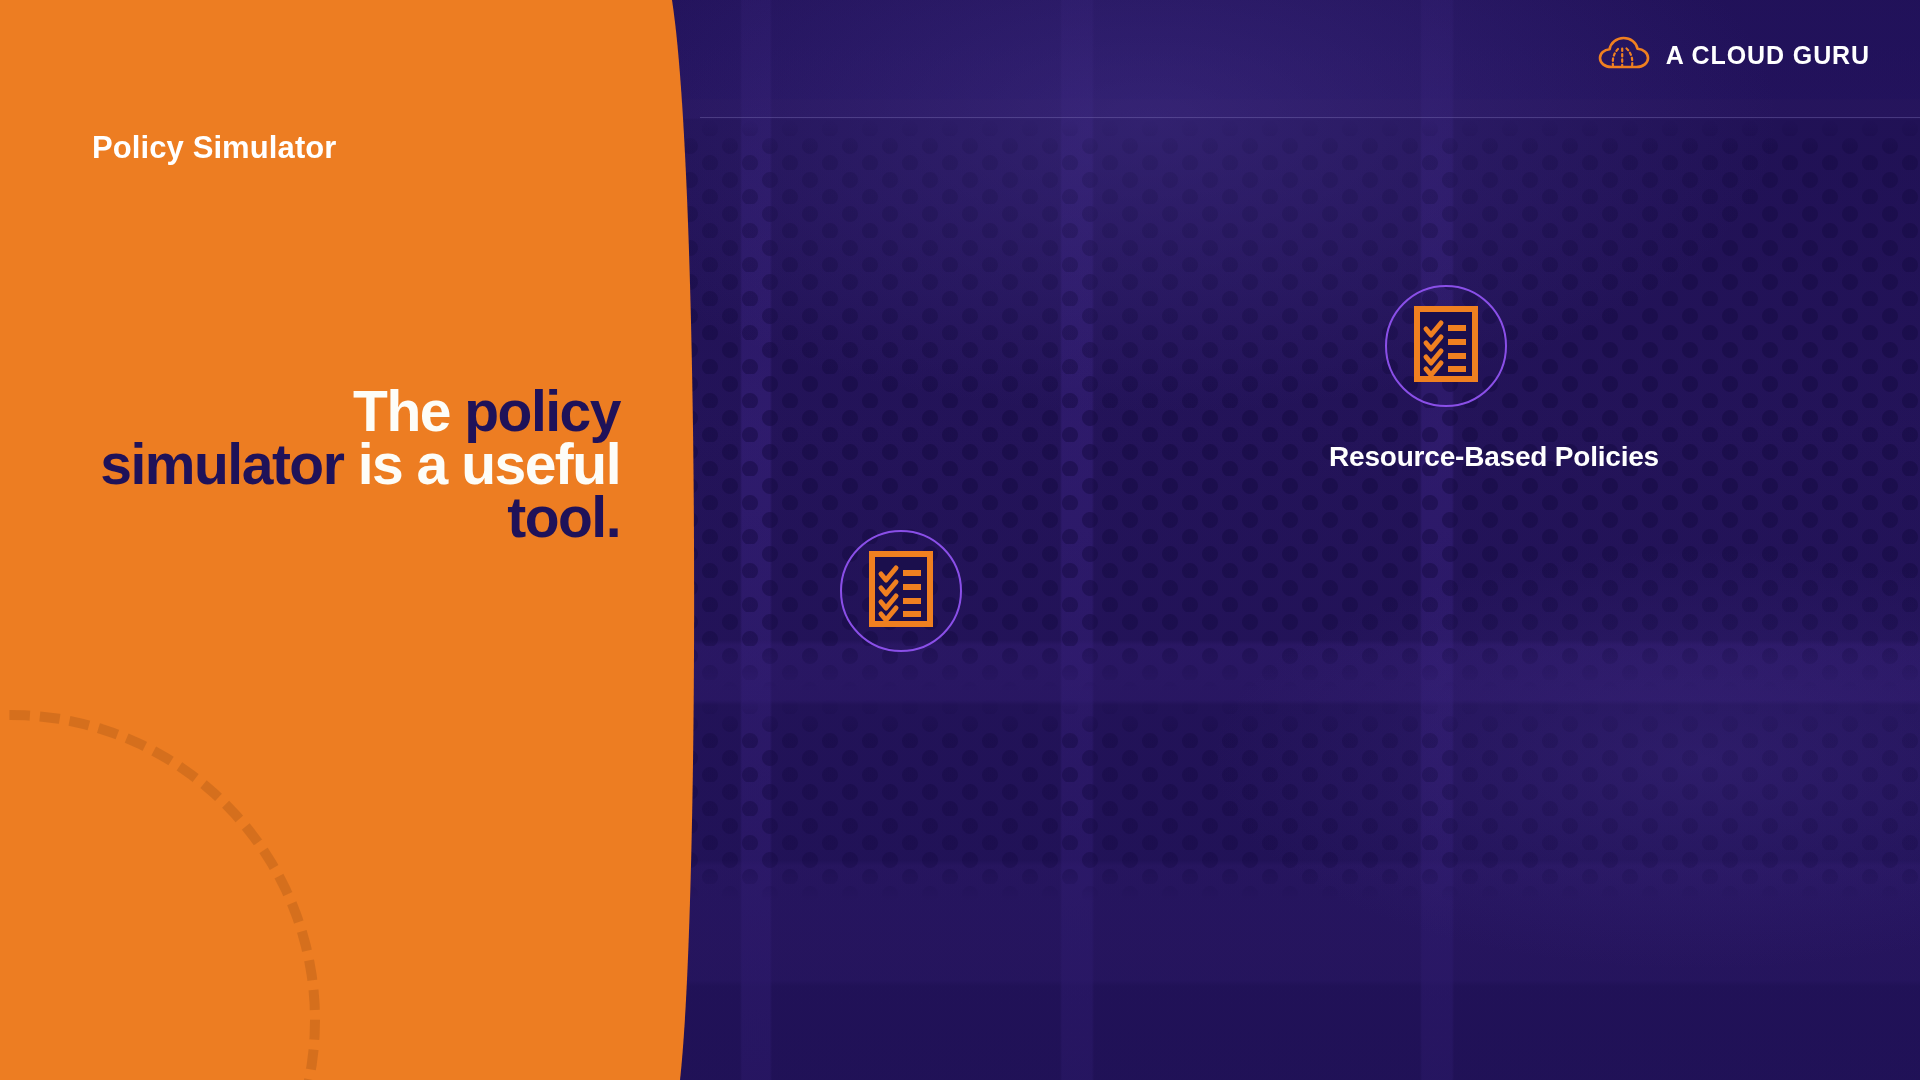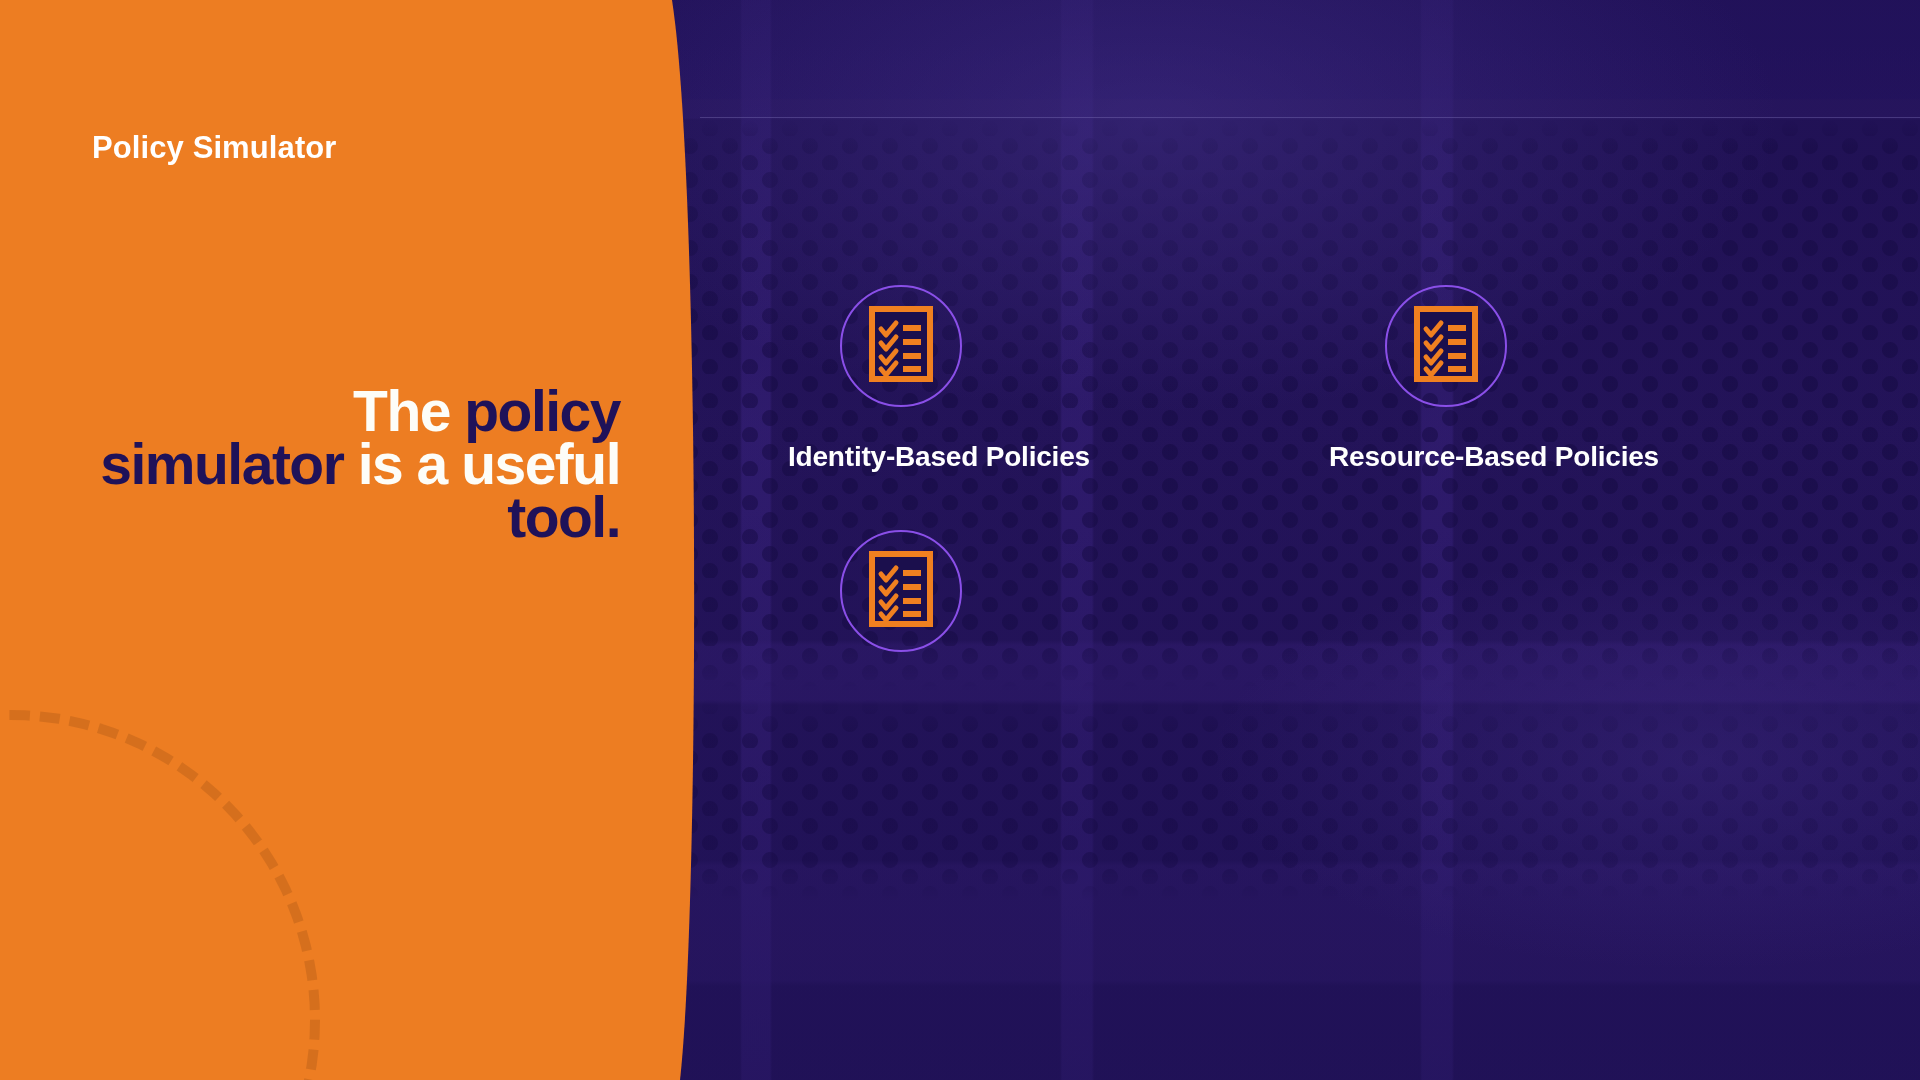--- a/index.html
+++ b/index.html
@@ -144,39 +144,32 @@
   <div id="orange-panel">
     <div id="dot-arc"></div>
   </div>
 
   <div id="eyebrow">Policy Simulator</div>
 
   <div id="headline">
     <span class="w">The </span><span class="n">policy simulator </span><span class="w">is a </span><span class="w">useful </span><span class="n">tool.</span>
   </div>
 
-
-  <div class="feature" id="feature-0">
-    <div class="ring">
-      <span>
-        <svg width="64" height="76" viewBox="0 0 64 76">
-          <rect x="3" y="3" width="58" height="70" fill="#1B0F4D" stroke="#F08020" stroke-width="6"></rect>
-          <path d="M12 23 l5 6 l10 -12" fill="none" stroke="#F08020" stroke-width="5" stroke-linecap="round" stroke-linejoin="round"></path>
-          <path d="M12 37 l5 6 l10 -12" fill="none" stroke="#F08020" stroke-width="5" stroke-linecap="round" stroke-linejoin="round"></path>
-          <path d="M12 51 l5 6 l10 -12" fill="none" stroke="#F08020" stroke-width="5" stroke-linecap="round" stroke-linejoin="round"></path>
-          <path d="M12 63 l5 6 l10 -12" fill="none" stroke="#F08020" stroke-width="5" stroke-linecap="round" stroke-linejoin="round"></path>
-          <rect x="34" y="19" width="18" height="6" fill="#F08020"></rect>
-          <rect x="34" y="33" width="18" height="6" fill="#F08020"></rect>
-          <rect x="34" y="47" width="18" height="6" fill="#F08020"></rect>
-          <rect x="34" y="60" width="18" height="6" fill="#F08020"></rect>
-        </svg>
-      </span>
-    </div>
-    <div class="feature-label">Identity-Based Policies</div>
-  </div>
+  <div id="logo">
+    <span>
+      <svg width="52" height="34" viewBox="0 0 52 34" fill="none">
+        <path d="M13.5 31 C6.6 31 2 27 2 22 C2 17.3 6.2 13.6 11.6 13.3 C12.6 6.8 18.4 2 25.6 2 C32.6 2 38.3 6.5 39.5 12.7 C45.6 13.2 50 17.2 50 22 C50 27 45.4 31 38.5 31 Z" stroke="#F08020" stroke-width="2.6" stroke-linejoin="round"></path>
+        <path d="M20 13 C15.5 17.5 14.2 23.5 15 30" stroke="#F08020" stroke-width="2.2" stroke-dasharray="2.4 3" stroke-linecap="round"></path>
+        <path d="M28.5 12.5 C33.6 17 35 23.5 34 30.5" stroke="#F08020" stroke-width="2.2" stroke-dasharray="2.4 3" stroke-linecap="round"></path>
+        <path d="M24.2 12.6 L24.2 31" stroke="#F08020" stroke-width="2.2" stroke-dasharray="2.4 3" stroke-linecap="round"></path>
+      </svg>
+    </span>
+    <span id="logo-text">A CLOUD GURU</span>
+  </div>
+
 
   <div class="feature" id="feature-1">
     <div class="ring">
       <span>
         <svg width="64" height="76" viewBox="0 0 64 76">
           <rect x="3" y="3" width="58" height="70" fill="#1B0F4D" stroke="#F08020" stroke-width="6"></rect>
           <path d="M12 23 l5 6 l10 -12" fill="none" stroke="#F08020" stroke-width="5" stroke-linecap="round" stroke-linejoin="round"></path>
           <path d="M12 37 l5 6 l10 -12" fill="none" stroke="#F08020" stroke-width="5" stroke-linecap="round" stroke-linejoin="round"></path>
           <path d="M12 51 l5 6 l10 -12" fill="none" stroke="#F08020" stroke-width="5" stroke-linecap="round" stroke-linejoin="round"></path>
           <path d="M12 63 l5 6 l10 -12" fill="none" stroke="#F08020" stroke-width="5" stroke-linecap="round" stroke-linejoin="round"></path>

